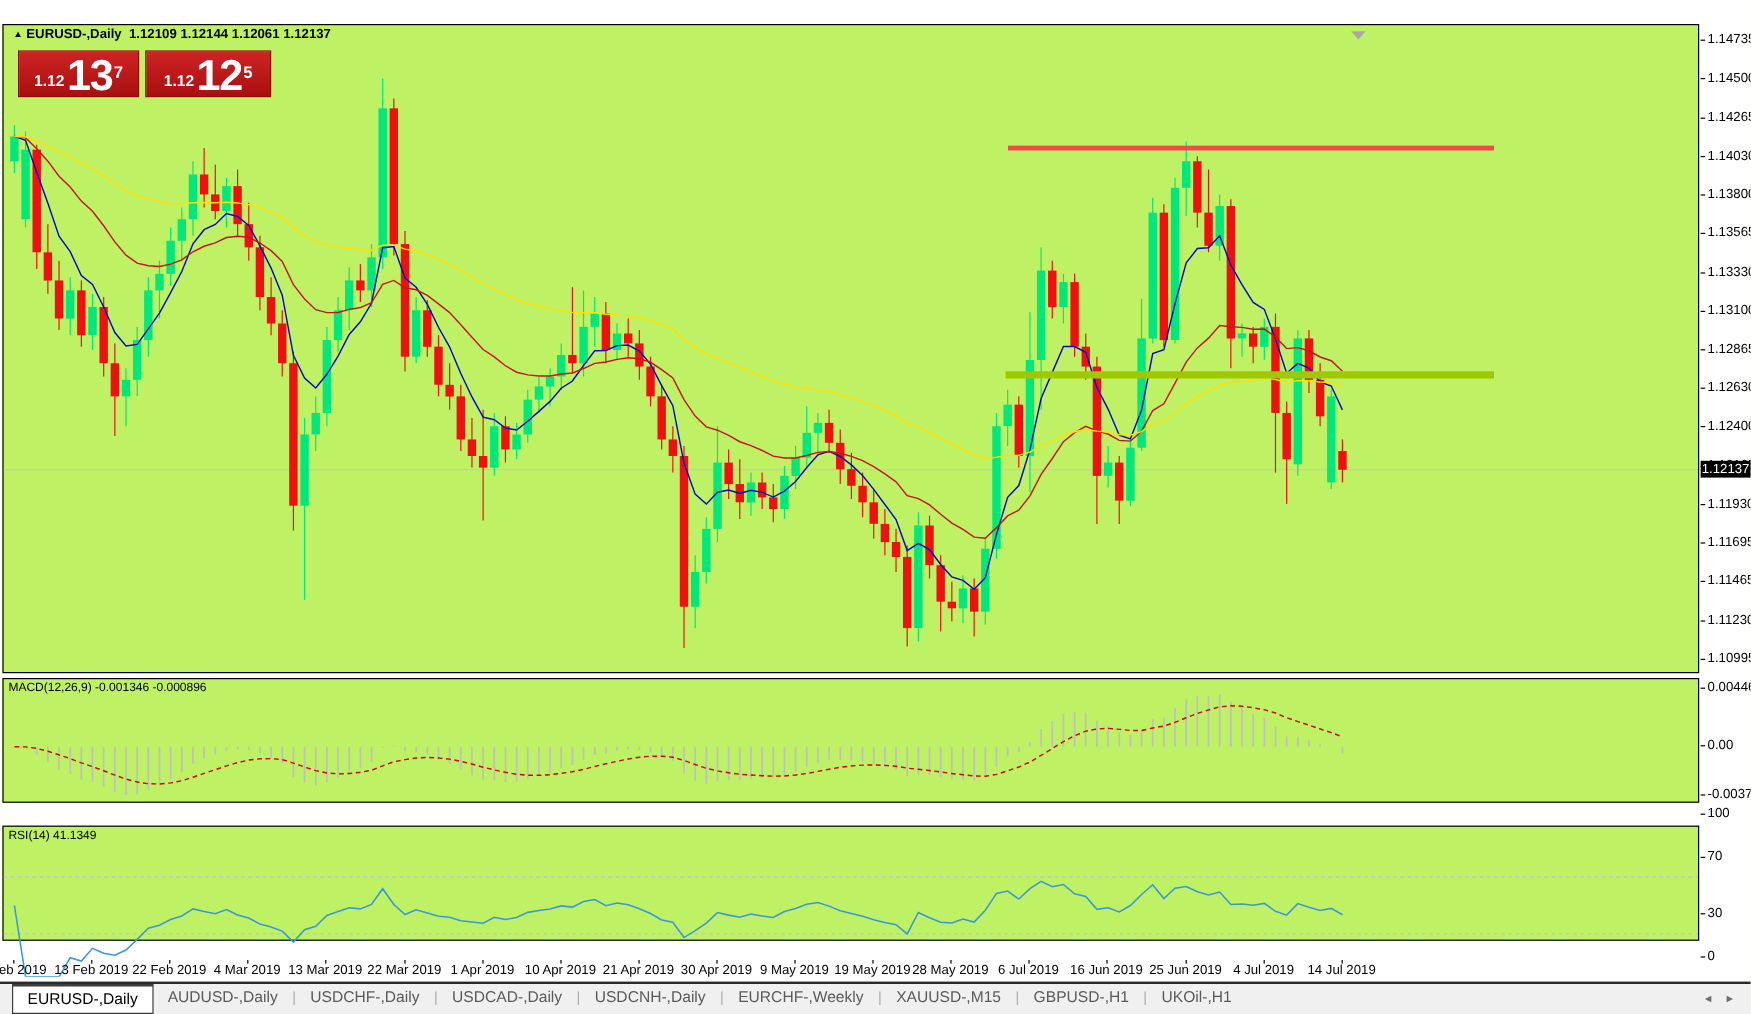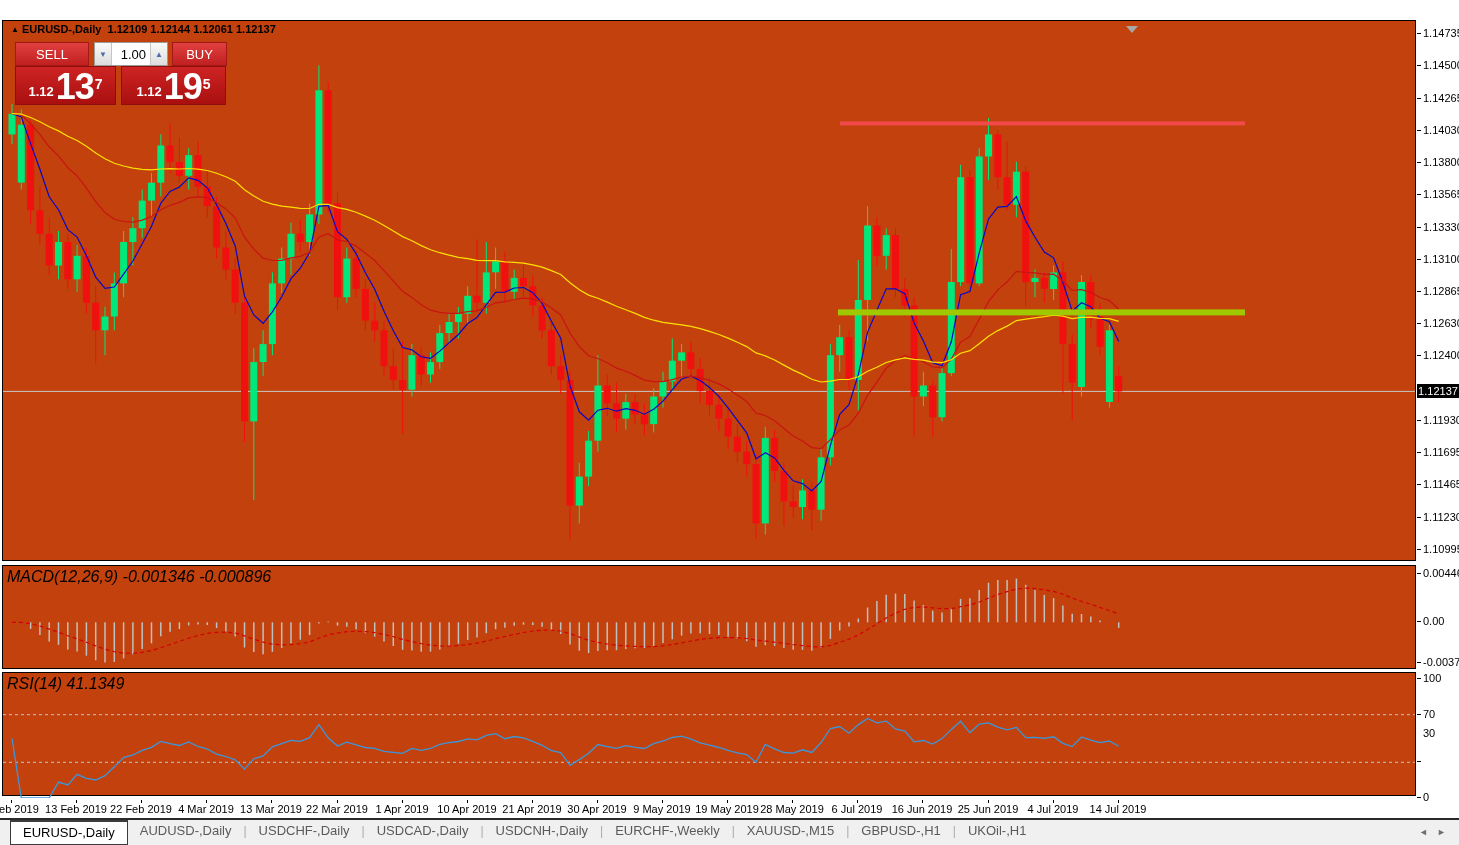--- a/index.html
+++ b/index.html
@@ -9,26 +9,26 @@
 
   
   .toolbar { position:absolute; left:0; top:0; width:1459px; height:17px;
     background:#F4F4F4; border-bottom:1px solid #ADADAD; display:flex; align-items:stretch; }
   .tf-btn { min-width:27px; padding:0 6px; font-size:11px; color:#111; display:flex;
     align-items:center; justify-content:center; border-right:1px solid #D9D9D9; cursor:default; }
   .tf-btn.active { background:#FDFDFD; border:1px solid #B9B9B9; border-bottom:none; }
   .tf-sep { width:1px; background:#C9C9C9; margin:1px 2px; }
 
   
-  .panel { position:absolute; left:2px; width:1414px; background:#c2410c; border:1px solid #000; }
+  .panel { position:absolute; left:2px; width:1414px; background:#bef264; border:1px solid #000; }
   #main-panel  { top:20px;  height:541px; }
   #macd-panel  { top:565px; height:104px; }
-  #rsi-panel   { top:672px; height:124px; }
+  #rsi-panel   { top:688px; height:96px; }
   .panel svg { position:absolute; left:0; top:0; }
-  .ind-label { position:absolute; left:4px; top:2px; font-size:16px; color:#000; white-space:nowrap;font-style:italic; }
+  .ind-label { position:absolute; left:4px; top:2px; font-size:10px; color:#000; white-space:nowrap; }
 
   .chart-title { position:absolute; left:8px; top:2px; font-size:11px; font-weight:bold;
     color:#000; white-space:nowrap; z-index:5; }
   .chart-title .tri { font-size:8px; vertical-align:1px; margin-right:3px; }
 
   
   .trade-panel { position:absolute; left:12px; top:21px; z-index:6; width:214px; }
   .tp-row1 { display:flex; height:24px; }
   .btn-sell, .btn-buy { background:linear-gradient(#E04040,#C02020); border:1px solid #A51818;
     color:#FFF; font-size:13px; display:flex; align-items:center; justify-content:center; cursor:pointer; }
@@ -330,38 +330,29 @@
       </svg>
     <div class="chart-title">
       <span class="tri">▲</span><span>EURUSD-,Daily</span>&nbsp;
       <span>1.12109</span>
       <span>1.12144</span>
       <span>1.12061</span>
       <span>1.12137</span>
     </div>
 
     <div class="trade-panel">
-      <div class="tp-row1">
-        <div class="btn-sell">SELL</div>
-        <div class="vol-wrap">
-          <div class="spin dn">▼</div>
-          <input class="vol-input" value="1.00" style="">
-          <div class="spin up">▲</div>
-        </div>
-        <div class="btn-buy">BUY</div>
-      </div>
       <div class="tp-row2">
         <div class="quote-box sell">
           <span class="q-small">1.12</span>
           <span class="q-big">13</span>
           <span class="q-sup">7</span>
         </div>
         <div class="quote-box buy">
           <span class="q-small">1.12</span>
-          <span class="q-big">19</span>
+          <span class="q-big">12</span>
           <span class="q-sup">5</span>
         </div>
       </div>
     </div>
   </div>
 
   <div class="panel" id="macd-panel">
     <svg id="macd-svg" width="1412" height="102">
         <g>
           <line x1="9" y1="56.3" x2="9" y2="56.3" stroke="#C0C0C0" stroke-width="1.5"></line>
@@ -546,21 +537,21 @@
       <div class="pa-label" style="top:553px">0.004465</div>
       <div class="pa-tick" style="top:601px"></div>
       <div class="pa-label" style="top:601px">0.00</div>
       <div class="pa-tick" style="top:642px"></div>
       <div class="pa-label" style="top:642px">-0.003715</div>
       <div class="pa-tick" style="top:658px"></div>
       <div class="pa-label" style="top:658px">100</div>
       <div class="pa-tick" style="top:694px"></div>
       <div class="pa-label" style="top:694px">70</div>
       <div class="pa-tick" style="top:741px"></div>
-      <div class="pa-label" style="top:713px">30</div>
+      <div class="pa-label" style="top:741px">30</div>
       <div class="pa-tick" style="top:777px"></div>
       <div class="pa-label" style="top:777px">0</div>
     </div>
   <div class="time-axis" id="time-axis">
       <div class="ta-tick" style="left:9px"></div>
       <div class="ta-label" style="left:9px">4 Feb 2019</div>
       <div class="ta-tick" style="left:74px"></div>
       <div class="ta-label" style="left:74px">13 Feb 2019</div>
       <div class="ta-tick" style="left:139px"></div>
       <div class="ta-label" style="left:139px">22 Feb 2019</div>

